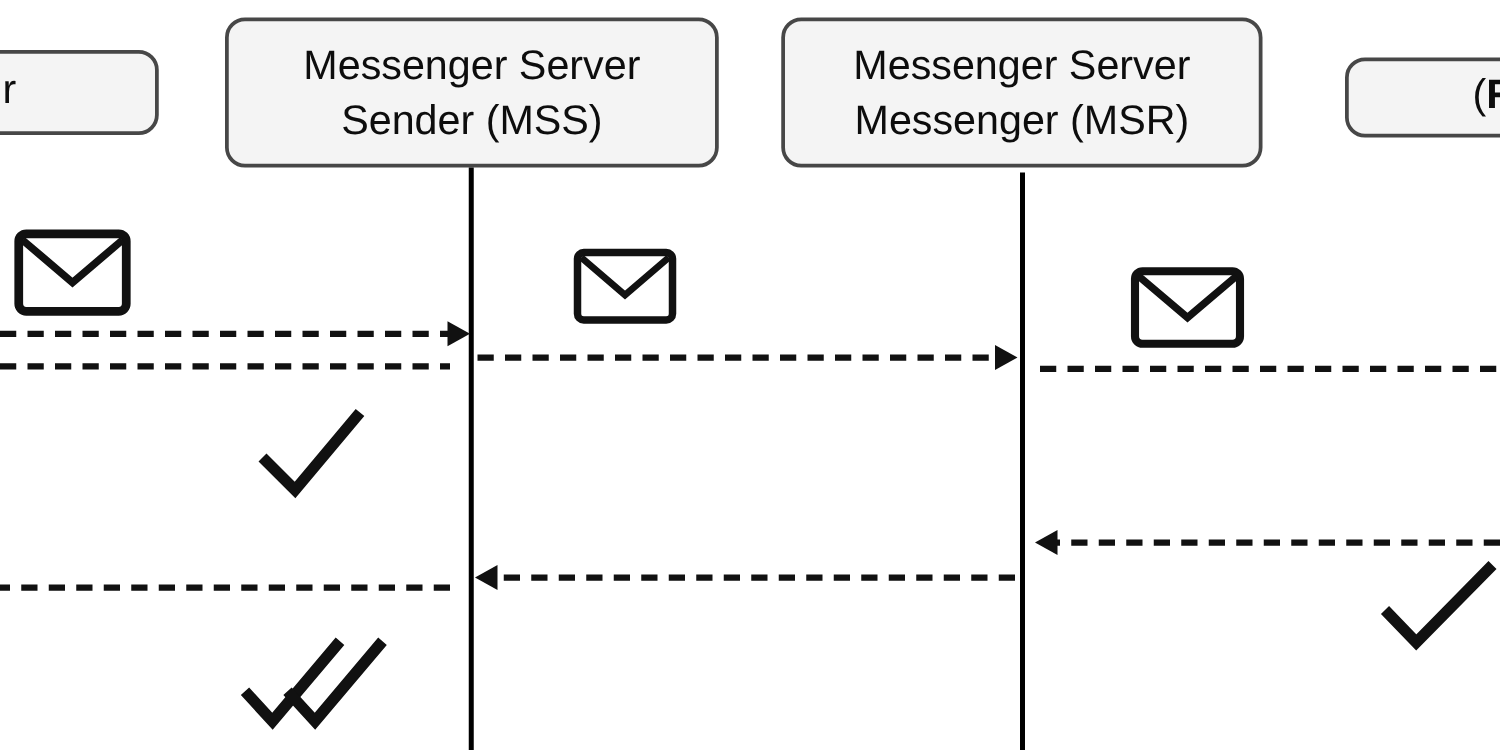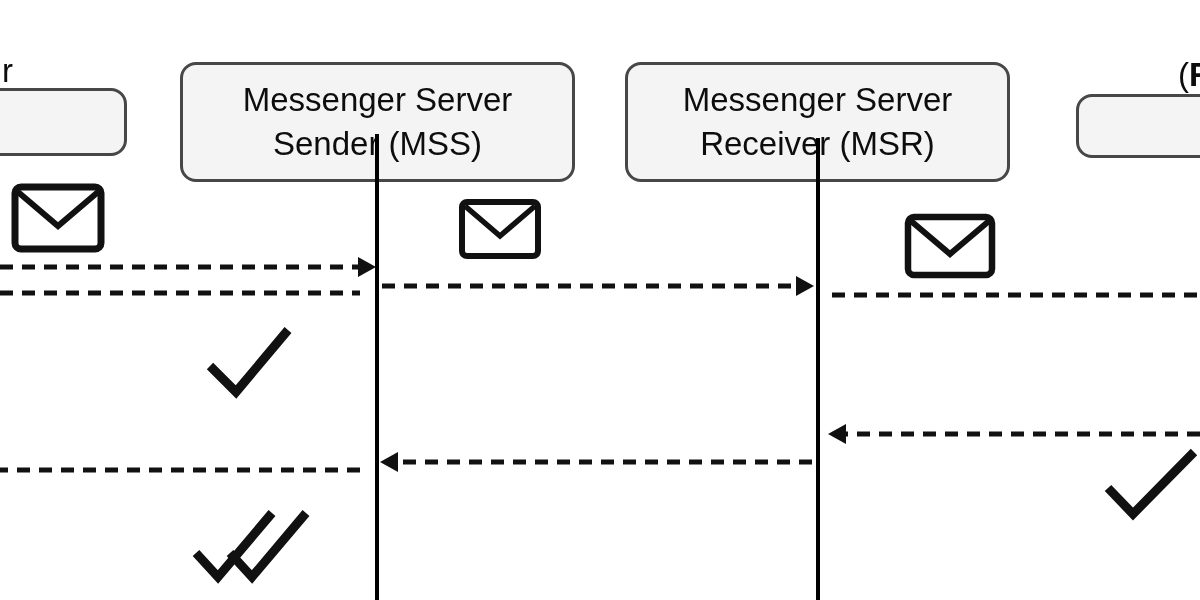--- a/index.html
+++ b/index.html
@@ -18,21 +18,20 @@
     border-radius:16px;
     box-sizing:border-box;
     display:flex;
     flex-direction:column;
     align-items:center;
     justify-content:center;
     text-align:center;
     font-size:33px;
     line-height:1.32;
     color:#0d0d0d;
-    margin-top:48px;
   }
   .actor-box b{font-weight:normal;}
   .partial-label{
     position:absolute;
     font-size:33px;
     color:#0d0d0d;
     white-space:nowrap;
   }
   .lifeline{
     position:absolute;
@@ -56,21 +55,21 @@
   <div class="actor-box" style="left:180px;top:14px;width:395px;height:120px;">
     <div>Messenger Server</div>
     <div>
       <span>Sender (</span><b>MSS</b><span>)</span>
     </div>
   </div>
 
   <div class="actor-box" style="left:625px;top:14px;width:385px;height:120px;">
     <div>Messenger Server</div>
     <div>
-      <span>Receiver (</span><b>MSR</b><span>)</span>
+      <span>Messenger (</span><b>MSR</b><span>)</span>
     </div>
   </div>
 
   <div class="actor-box" style="left:1076px;top:46px;width:260px;height:64px;"></div>
   <span class="partial-label" style="left:1178px;top:56px;">
     <span>(</span><b>R</b>
   </span>
 
   <div class="lifeline" style="left:375px;top:134px;height:466px;"></div>
   <div class="lifeline" style="left:816px;top:138px;height:462px;"></div>

